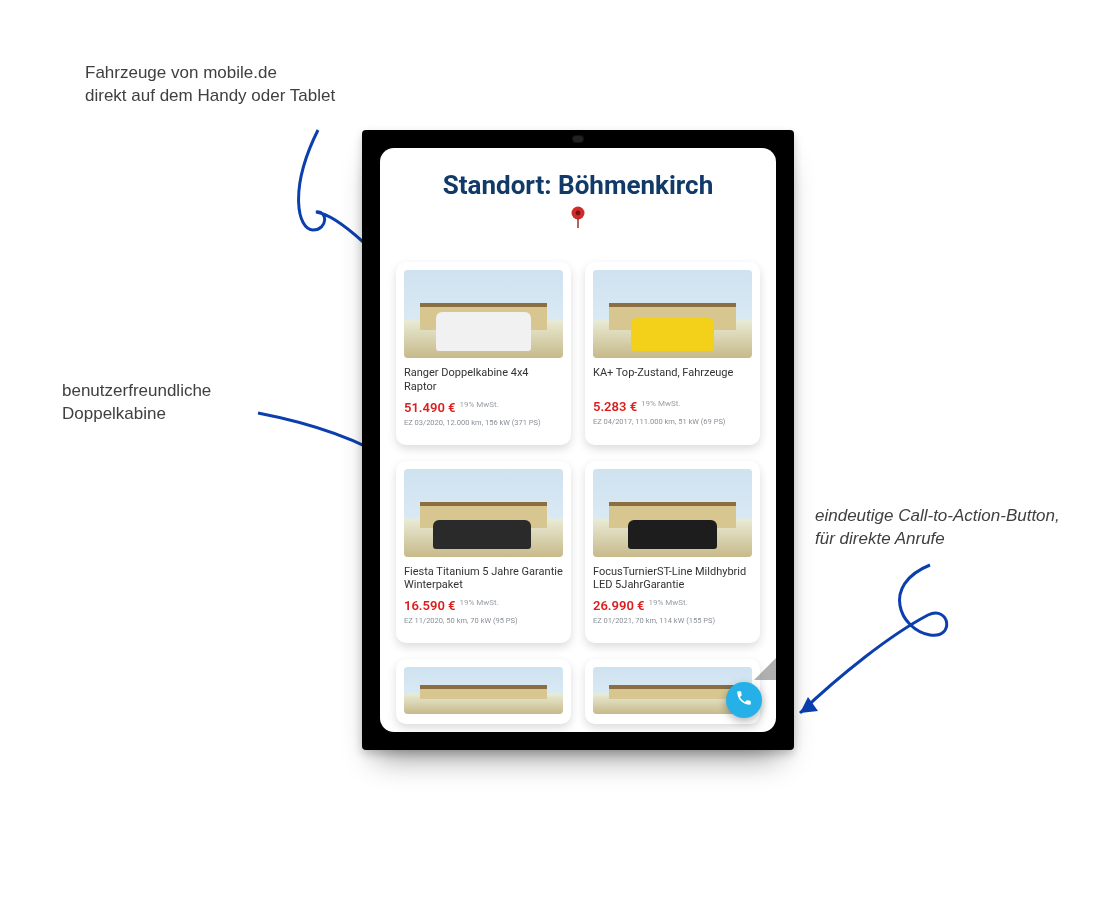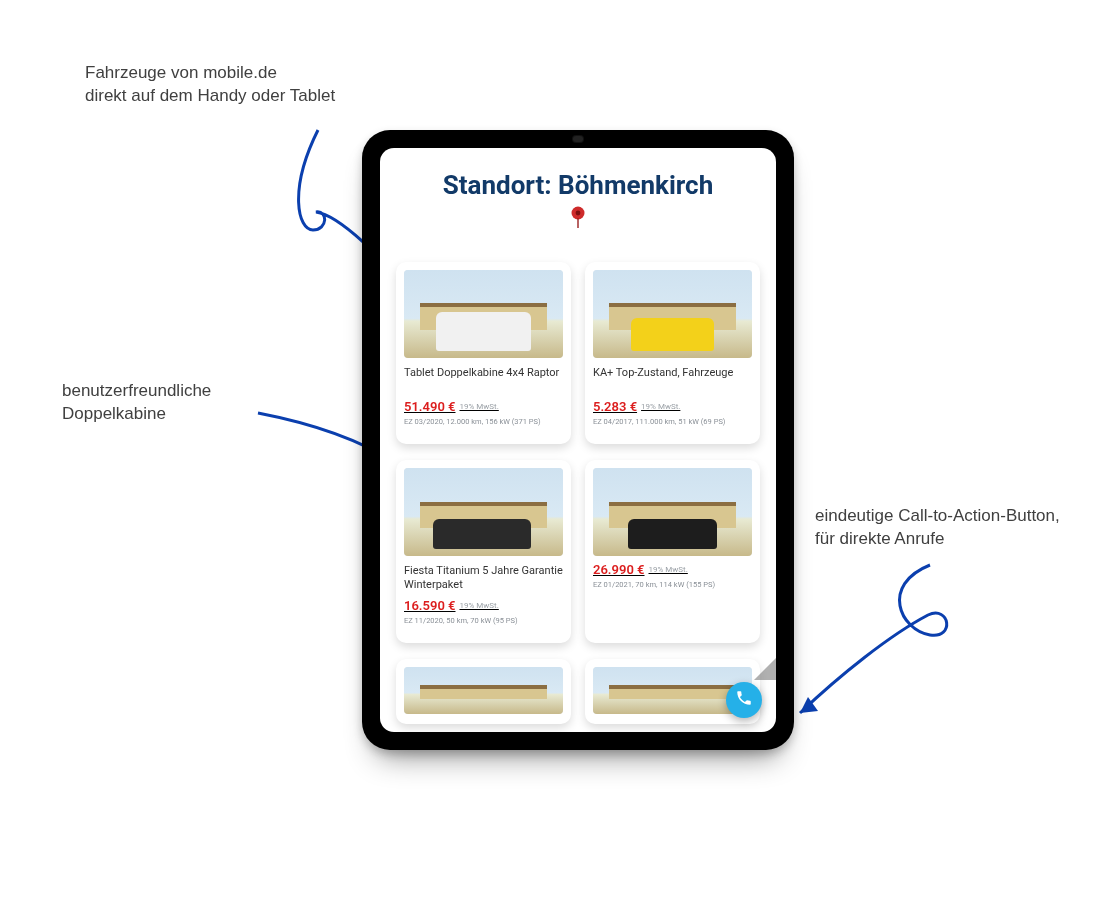--- a/index.html
+++ b/index.html
@@ -16,33 +16,33 @@
     position: absolute;
     color: #404040;
     font-family: "Segoe UI", Arial, sans-serif;
     font-size: 17px;
     line-height: 1.35;
     text-align: left;
     white-space: pre-line;
   }
   .anno.top   { left: 85px;  top: 62px;  width: 290px; }
   .anno.mid   { left: 62px;  top: 380px; width: 250px; }
-  .anno.right { left: 815px; top: 505px; width: 280px; }
+  .anno.right { left: 815px; top: 505px; width: 280px; font-style: italic; }
 
   .arrow { position:absolute; pointer-events:none; }
 
   
   .tablet {
     position: absolute;
     left: 362px;
     top: 130px;
     width: 432px;
     height: 620px;
     background: #000;
-    border-radius: 28px;
+    border-radius: 4px;
     box-shadow: 0 20px 30px -14px rgba(0,0,0,.45), 0 4px 10px rgba(0,0,0,.2);
     padding: 18px;
   }
   .tablet-camera {
     position:absolute;
     left:50%; top:6px; transform:translateX(-50%);
     width:10px; height:6px; border-radius:3px;
     background:#222; box-shadow:0 0 0 1px #111;
   }
   .screen {
@@ -85,21 +85,21 @@
   }
   .sky  { position:absolute; inset:0; background:linear-gradient(#cfe2f0 0%, #d9e9f4 55%, #e8ead3 58%, #c7b98a 100%); }
   .bldg { position:absolute; left:10%; top:38%; width:80%; height:30%; background:#d8c690; border-top:4px solid #8b6e42; }
   .car  { position:absolute; bottom:8%; border-radius:6px 6px 3px 3px; }
   .car.white  { left:20%; width:60%; height:44%; background:#f1f1f1; }
   .car.yellow { left:24%; width:52%; height:38%; background:#f3d11a; }
   .car.dark   { left:18%; width:62%; height:34%; background:#2a2a2a; }
   .car.dark2  { left:22%; width:56%; height:34%; background:#1d1d1d; }
 
   .name { font-size:11px; color:#333; margin-top:8px; line-height:1.25; min-height:27px; }
-  .price-row { margin-top:6px; display:flex; align-items:center; gap:4px;text-decoration:underline; }
+  .price-row { margin-top:6px; display:flex; align-items:flex-start; gap:4px; }
   .price { color:#dc1e1e; font-size:13px; font-weight:600; }
   .tax   { color:#9aa0a6; font-size:8px; }
   .meta  { color:#8a9097; font-size:7.5px; margin-top:3px; }
 
   
   .card.clip { height:65px; overflow:hidden; }
   .card.clip .thumb { height:55px; }
 
   
   .fab {
@@ -158,21 +158,21 @@
     </div>
 
     <div class="grid">
 
       <div class="card">
         <div class="thumb">
             <div class="sky"></div>
             <div class="bldg"></div>
             <div class="car white"></div>
           </div>
-        <div class="name">Tablet Doppelkabine 4x4 Raptor</div>
+        <div class="name">Ranger Doppelkabine 4x4 Raptor</div>
         <div class="price-row">
           <span class="price">51.490 €</span>
           <span class="tax">19% MwSt.</span>
         </div>
         <div class="meta">EZ 03/2020, 12.000 km, 156 kW (371 PS)</div>
       </div>
 
       <div class="card">
         <div class="thumb">
             <div class="sky"></div>
@@ -200,20 +200,21 @@
         </div>
         <div class="meta">EZ 11/2020, 50 km, 70 kW (95 PS)</div>
       </div>
 
       <div class="card">
         <div class="thumb">
             <div class="sky"></div>
             <div class="bldg"></div>
             <div class="car dark2"></div>
           </div>
+        <div class="name">FocusTurnierST-Line Mildhybrid LED 5JahrGarantie</div>
         <div class="price-row">
           <span class="price">26.990 €</span>
           <span class="tax">19% MwSt.</span>
         </div>
         <div class="meta">EZ 01/2021, 70 km, 114 kW (155 PS)</div>
       </div>
 
       <div class="card clip">
         <div class="thumb">
             <div class="sky"></div>

